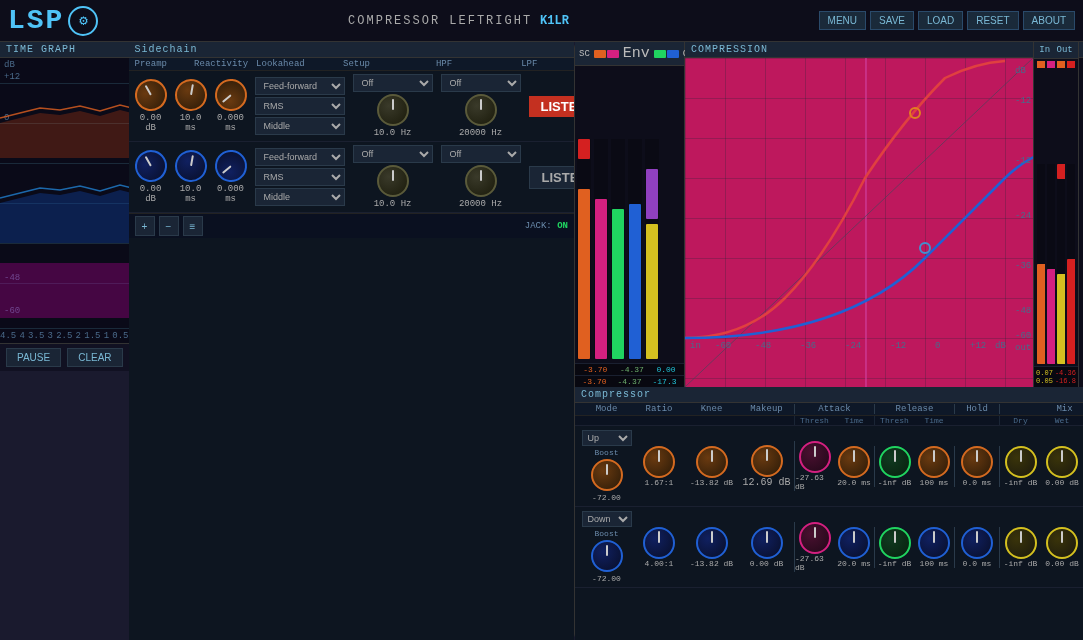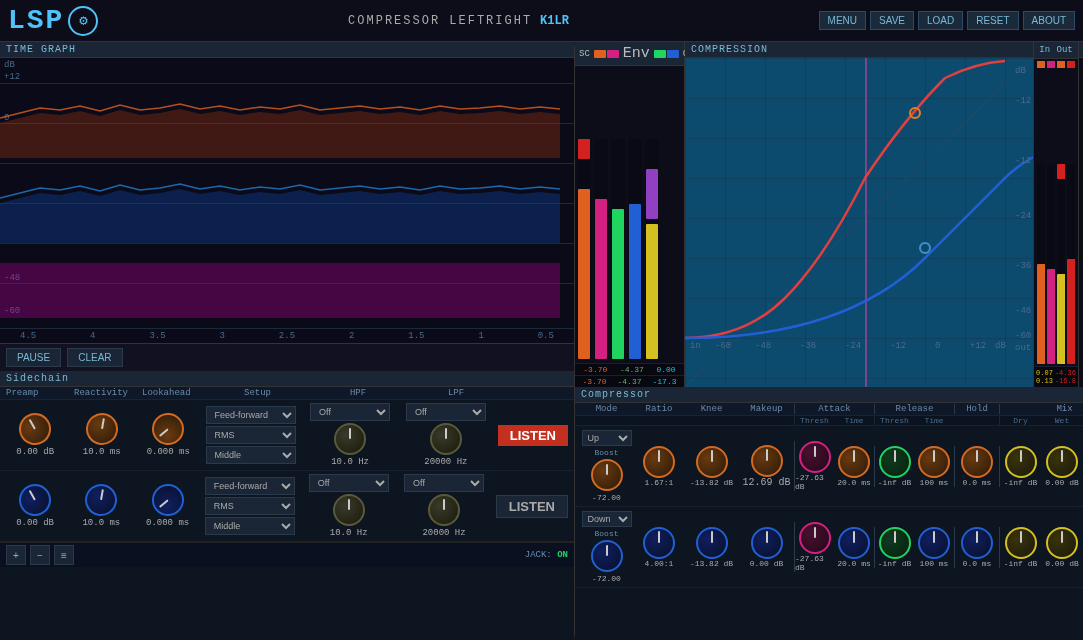--- a/index.html
+++ b/index.html
@@ -79,21 +79,20 @@
     
     .main-container {
       display: flex;
       height: calc(640px - 42px);
     }
 
     
     .left-panel {
       width: 575px;
       display: flex;
-      flex-direction: column;
       border-right: 1px solid #333;
       border-radius: 6px;
     }
 
     .time-graph-section {
       flex: 0 0 auto;
     }
 
     .section-label {
       background: #1a2535;
@@ -121,21 +120,21 @@
       position: absolute;
       color: #4a6a8a;
       font-size: 9px;
       left: 4px;
     }
 
     .time-axis {
       display: flex;
       justify-content: space-between;
       background: #0a0a18;
-      padding: 2px 20px;
+      padding: 2px 0;
       color: #4a6a8a;
       font-size: 9px;
       border-top: 1px solid #1a2a3a;
     }
 
     .time-controls {
       display: flex;
       gap: 6px;
       padding: 4px 6px;
       background: #111122;
@@ -590,21 +589,21 @@
           <span style="font-size:8px;color:#6aaa6a;">-4.37</span>
           <span style="font-size:8px;color:#20c0d4;">0.00</span>
         </div>
         <div style="display:flex;justify-content:space-around;padding:1px 2px;background:#080810;border-top:1px solid #1a2030;">
           <span style="font-size:8px;color:#e06020;">-3.70</span>
           <span style="font-size:8px;color:#6aaa6a;">-4.37</span>
           <span style="font-size:8px;color:#20c0d4;">-17.3</span>
         </div>
       </div>
 
-      <div style="flex:1;background:#0c4a6e;display:flex;flex-direction:column;">
+      <div style="flex:1;background:#be185d;display:flex;flex-direction:column;">
         <div class="compression-header">COMPRESSION</div>
         <div style="flex:1;position:relative;">
           <svg width="100%" height="100%">
 
             <defs>
               <pattern id="grid" width="40" height="40" patternUnits="userSpaceOnUse">
                 <path d="M 40 0 L 0 0 0 40" fill="none" stroke="#1a2535" stroke-width="0.5"></path>
               </pattern>
             </defs>
             <rect width="100%" height="100%" fill="url(#grid)"></rect>
@@ -675,21 +674,21 @@
             <rect x="0" y="95" width="10" height="105" fill="#d42020" rx="1"></rect>
           </svg>
         </div>
 
         <div style="padding:2px 1px;background:#080810;border-top:1px solid #1a2030;">
           <div style="display:flex;justify-content:space-around;">
             <span style="font-size:7px;color:#d4c020;">0.07</span>
             <span style="font-size:7px;color:#d42020;">-4.36</span>
           </div>
           <div style="display:flex;justify-content:space-around;">
-            <span style="font-size:7px;color:#d4c020;">0.13</span>
+            <span style="font-size:7px;color:#d4c020;">0.05</span>
             <span style="font-size:7px;color:#d42020;">-16.8</span>
           </div>
         </div>
       </div>
 
       <div class="signal-panel">
         <div class="signal-header">Signal</div>
         <div class="signal-content">
           
           

